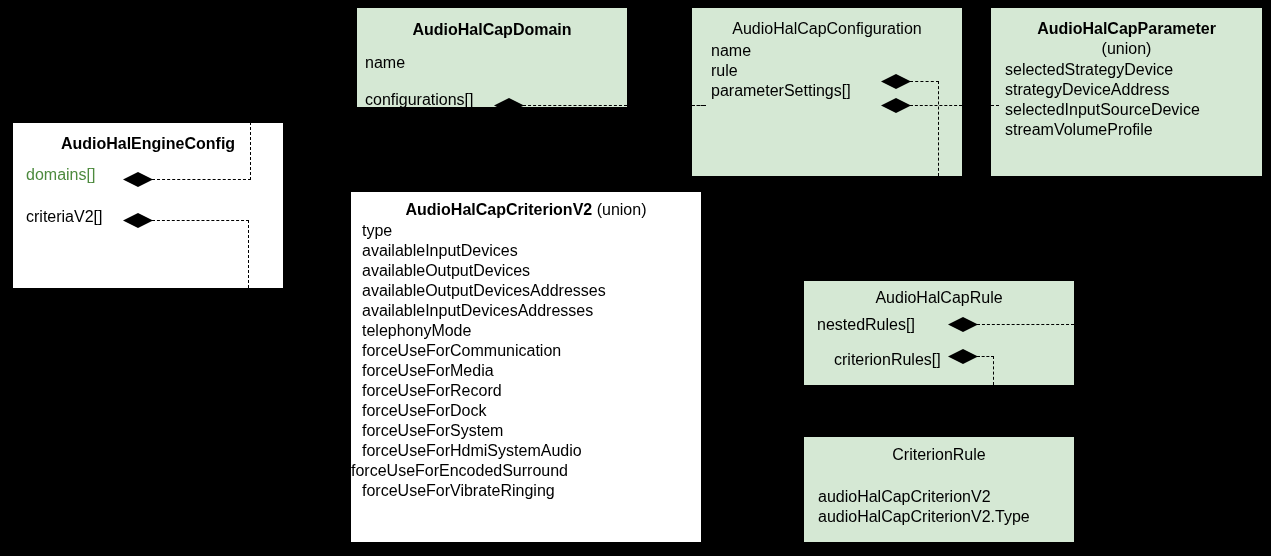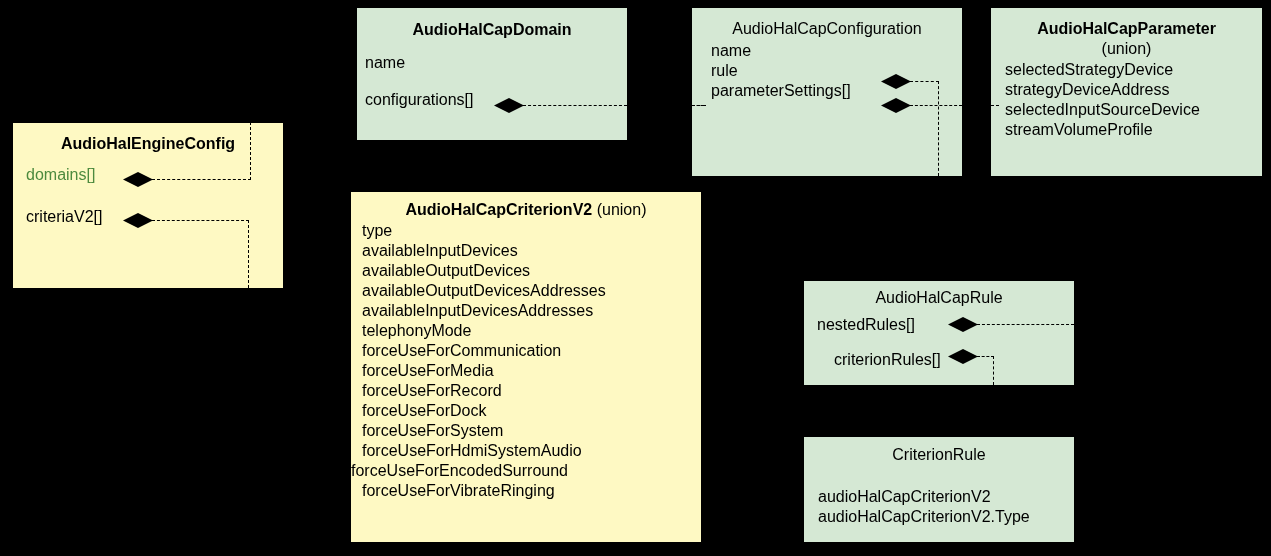--- a/index.html
+++ b/index.html
@@ -14,21 +14,21 @@
     background: #000000;
     overflow: hidden;
     font-family: "Liberation Sans", sans-serif;
   }
   .uml-box {
     position: absolute;
     box-sizing: border-box;
     overflow: hidden;
   }
   .uml-box.green { background: #d5e8d4; }
-  .uml-box.gray  { background: #fef9c3; }
+  .uml-box.gray  { background: #ffffff; }
 
   .box-title {
     text-align: center;
     font-size: 16px;
     color: #000000;
     line-height: 20px;
     white-space: nowrap;
   }
   .box-title.bold { font-weight: bold; }
   .box-title .suffix { font-weight: normal; }
@@ -77,21 +77,21 @@
     <ul class="field-list" style="margin-top:11px;">
       <li class="field green-text" style="padding-left:13px;">
         <span>domains[]</span>
       </li>
       <li class="field" style="padding-left:13px; margin-top:22px;">
         <span>criteriaV2[]</span>
       </li>
     </ul>
   </div>
 
-  <div class="uml-box green" style="left:357px; top:8px; width:270px; height:132px;">
+  <div class="uml-box green" style="left:357px; top:8px; width:270px; height:99px;">
     <div class="box-title bold" style="margin-top:12px;">
       <span>AudioHalCapDomain</span>
     </div>
     <ul class="field-list" style="margin-top:13px;">
       <li class="field" style="padding-left:8px;">
         <span>name</span>
       </li>
       <li class="field" style="padding-left:8px; margin-top:17px;">
         <span>configurations[]</span>
       </li>

